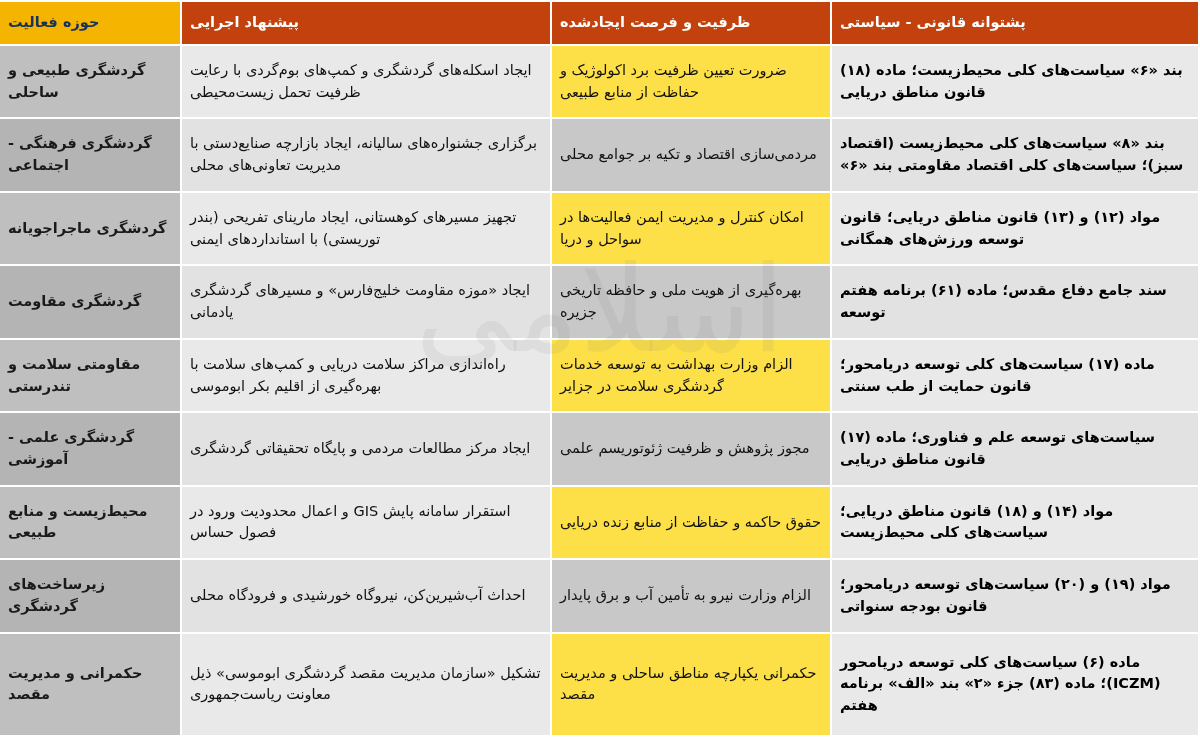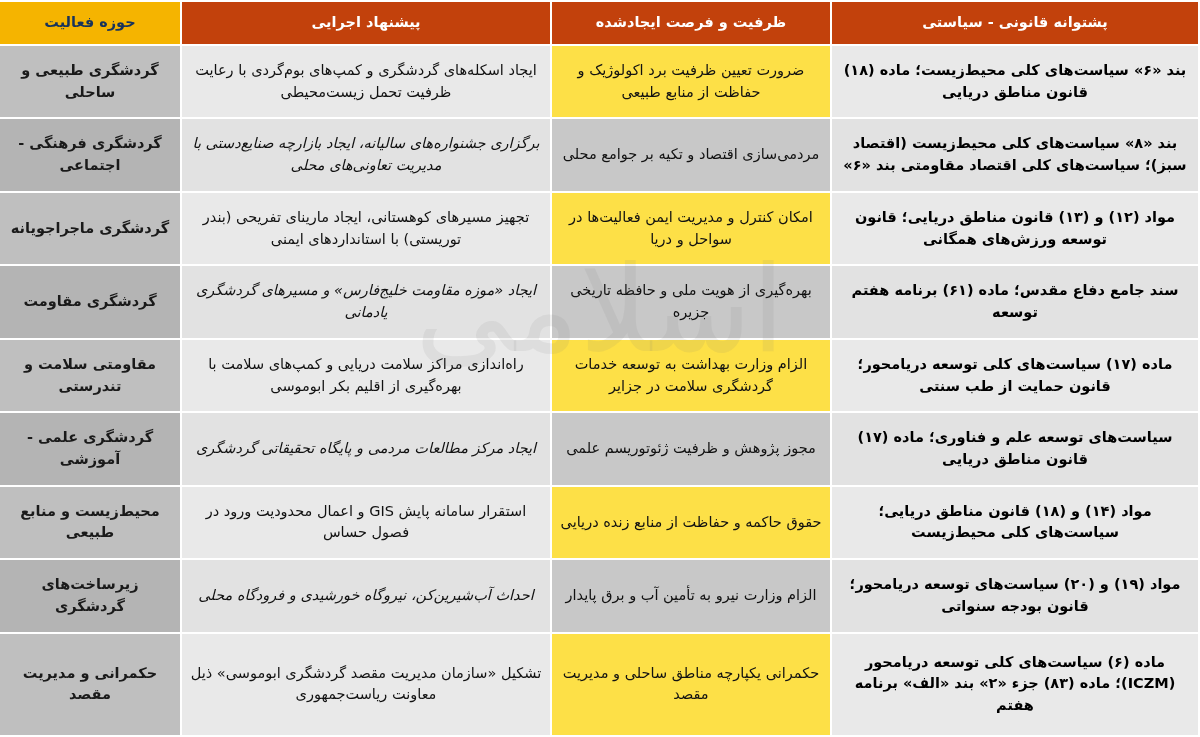--- a/index.html
+++ b/index.html
@@ -34,21 +34,21 @@
   }
   table.grid {
     border-collapse: collapse;
     width: 1200px;
     table-layout: fixed;
     flex: 1 1 auto;
   }
   table.grid th, table.grid td {
     border: 2px solid #ffffff;
     vertical-align: middle;
-    text-align: center;
+    text-align: left;
     padding: 4px 8px;
     font-size: 14.5px;
     line-height: 1.5;
   }
   thead th {
     background: #c2410c;
     color: #ffffff;
     font-weight: bold;
     font-size: 15.5px;
     height: 34px;
@@ -71,21 +71,21 @@
   td.c-cap {
     background: #fde047;
     color: #111111;
   }
   td.c-law {
     background: #e9e9e9;
     color: #000000;
     font-weight: bold;
   }
   tr.alt td.c-area { background: #b4b4b4; }
-  tr.alt td.c-prop { background: #e2e2e2; font-style: italic; }
+  tr.alt td.c-prop { background: #e2e2e2; }
   tr.alt td.c-cap  { background: #c8c8c8; margin-left: 48px; }
   tr.alt td.c-law  { background: #e2e2e2; }
   .watermark {
     position: absolute;
     left: 0; right: 0;
     top: 240px;
     text-align: center;
     font-size: 120px;
     font-weight: normal;
     color: rgba(120,120,120,0.10);

